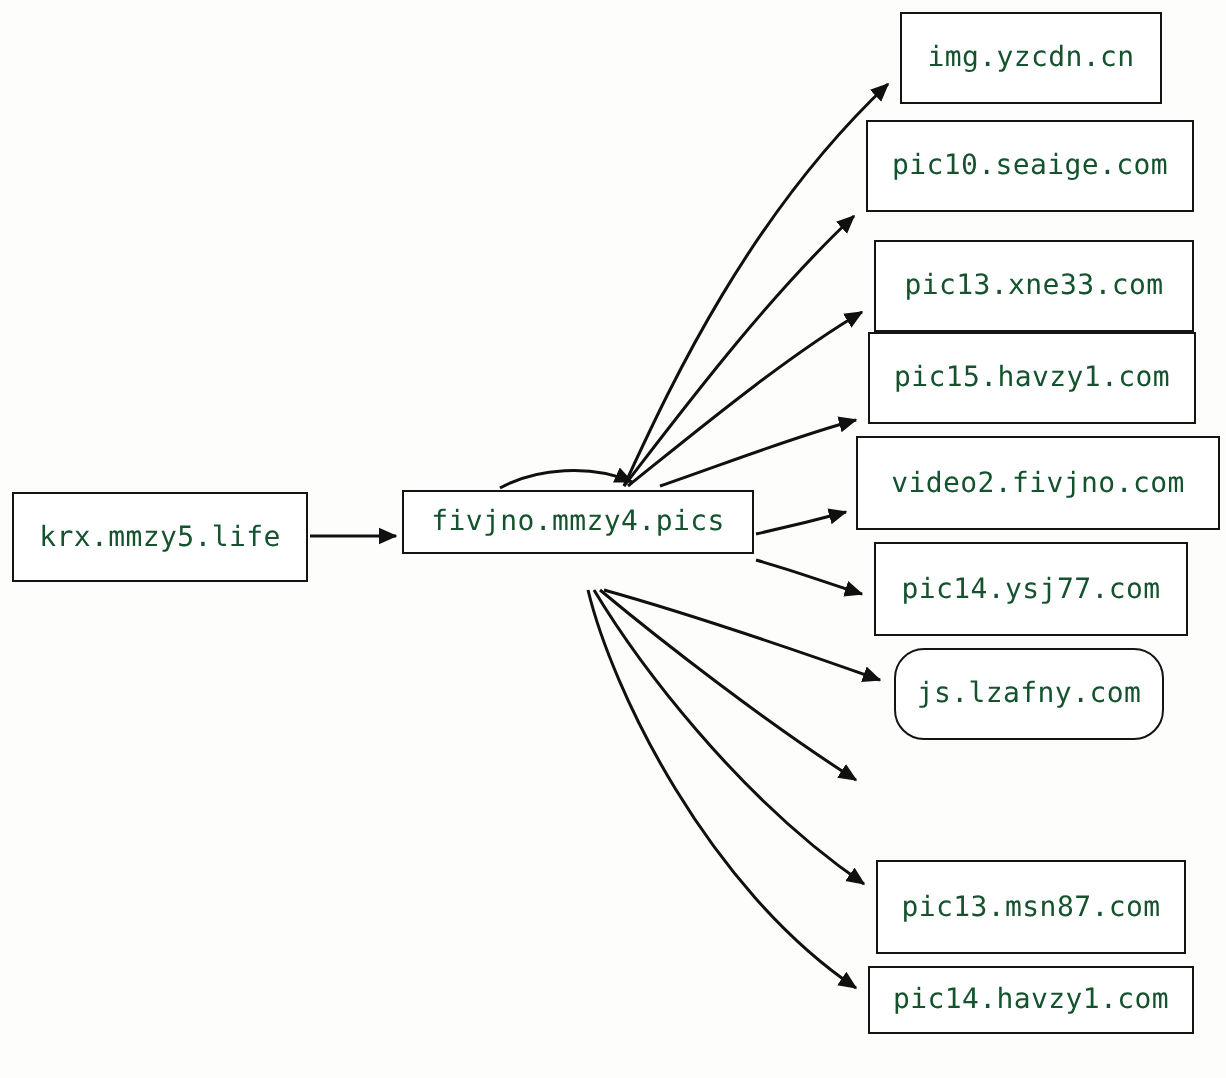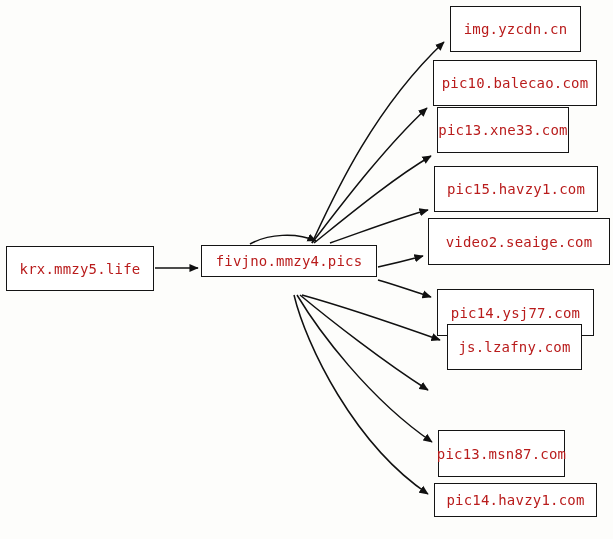--- a/index.html
+++ b/index.html
@@ -29,21 +29,21 @@
     pointer-events: none;
   }
   .node {
     position: absolute;
     box-sizing: border-box;
     background: #ffffff;
     border: 1.6px solid #141414;
     display: flex;
     align-items: center;
     justify-content: center;
-    color: #b91c1c;
+    color: #14532d;
     font-size: 14px;
     letter-spacing: 0.2px;
     white-space: nowrap;
     z-index: 2;
   }
   .node-label {
     display: block;
     line-height: 1;
   }
 </style>
@@ -93,45 +93,45 @@
 
   <div class="node" style="left:201px; top:245px; width:176px; height:32px;">
     <span class="node-label">fivjno.mmzy4.pics</span>
   </div>
 
   <div class="node" style="left:450px; top:6px; width:131px; height:46px;">
     <span class="node-label">img.yzcdn.cn</span>
   </div>
 
   <div class="node" style="left:433px; top:60px; width:164px; height:46px;">
-    <span class="node-label">pic10.balecao.com</span>
+    <span class="node-label">pic10.seaige.com</span>
   </div>
 
-  <div class="node" style="left:437px; top:107px; width:132px; height:46px;">
+  <div class="node" style="left:437px; top:120px; width:160px; height:46px;">
     <span class="node-label">pic13.xne33.com</span>
   </div>
 
   <div class="node" style="left:434px; top:166px; width:164px; height:46px;">
     <span class="node-label">pic15.havzy1.com</span>
   </div>
 
   <div class="node" style="left:428px; top:218px; width:182px; height:47px;">
-    <span class="node-label">video2.seaige.com</span>
+    <span class="node-label">video2.fivjno.com</span>
   </div>
 
-  <div class="node" style="left:437px; top:271px; width:157px; height:47px;margin-top:18px;">
+  <div class="node" style="left:437px; top:271px; width:157px; height:47px;">
     <span class="node-label">pic14.ysj77.com</span>
   </div>
 
-  <div class="node" style="left:447px; top:324px; width:135px; height:46px;">
+  <div class="node" style="left:447px; top:324px; width:135px; height:46px;border-radius:15px;">
     <span class="node-label">js.lzafny.com</span>
   </div>
 
 
-  <div class="node" style="left:438px; top:430px; width:127px; height:47px;">
+  <div class="node" style="left:438px; top:430px; width:155px; height:47px;">
     <span class="node-label">pic13.msn87.com</span>
   </div>
 
   <div class="node" style="left:434px; top:483px; width:163px; height:34px;">
     <span class="node-label">pic14.havzy1.com</span>
   </div>
 
 </div>
 
 </body></html>

